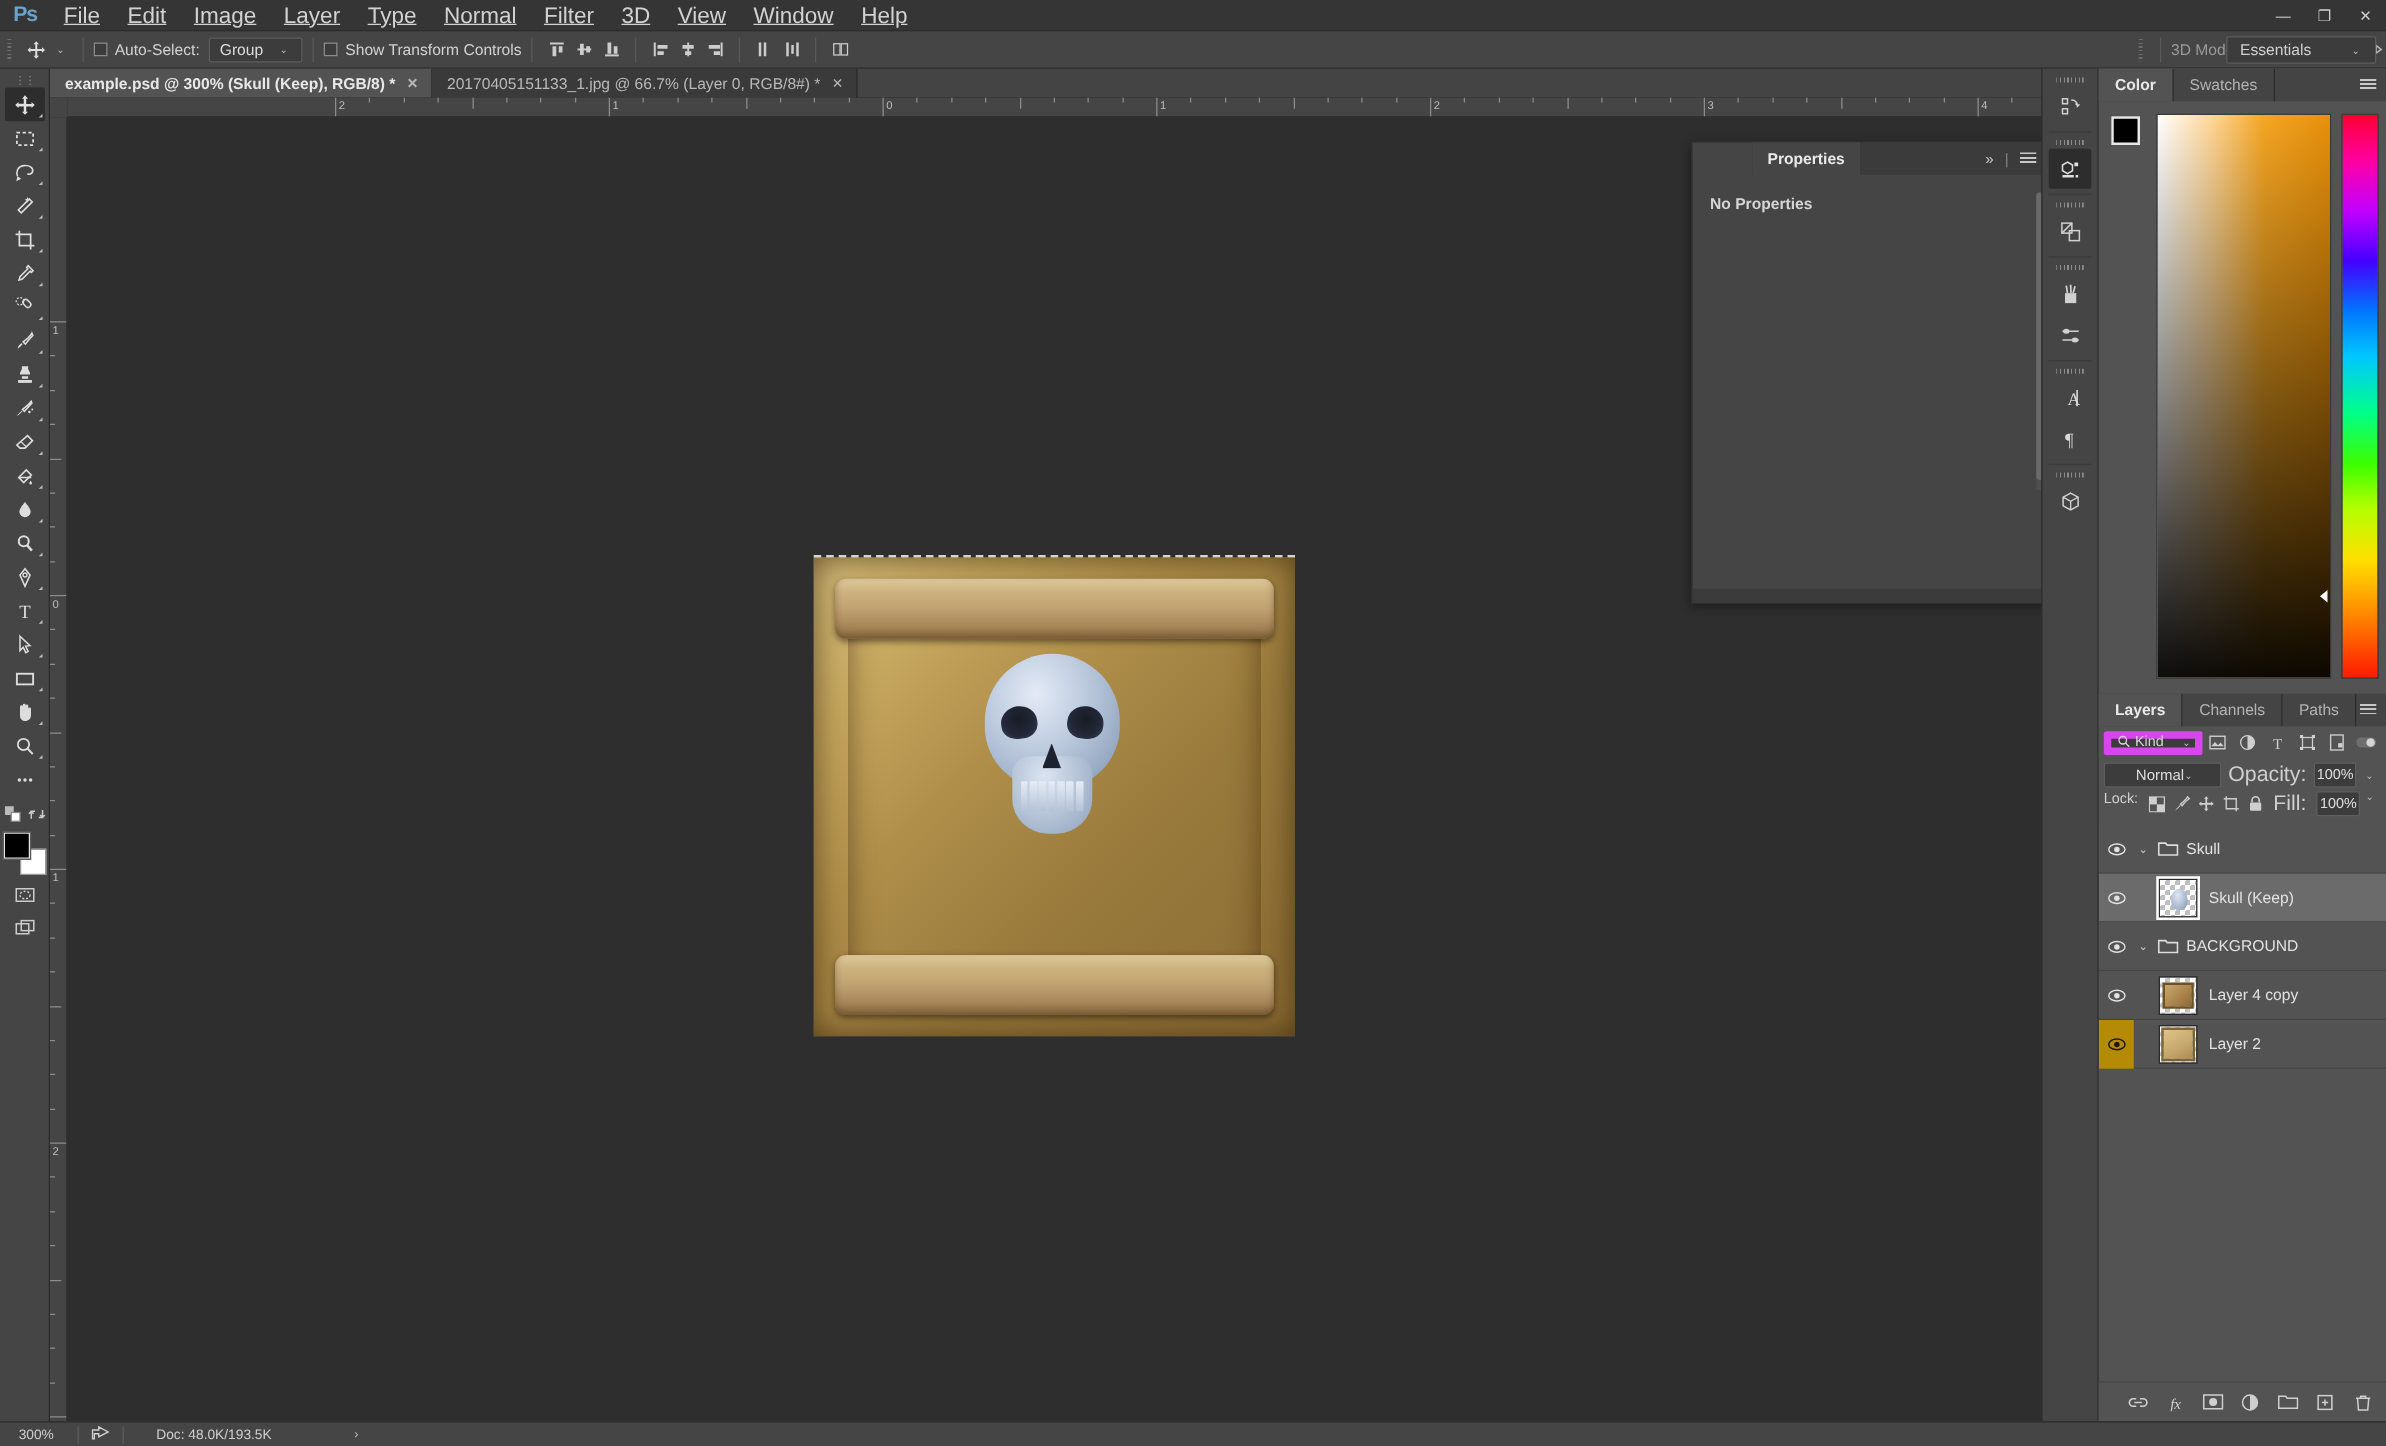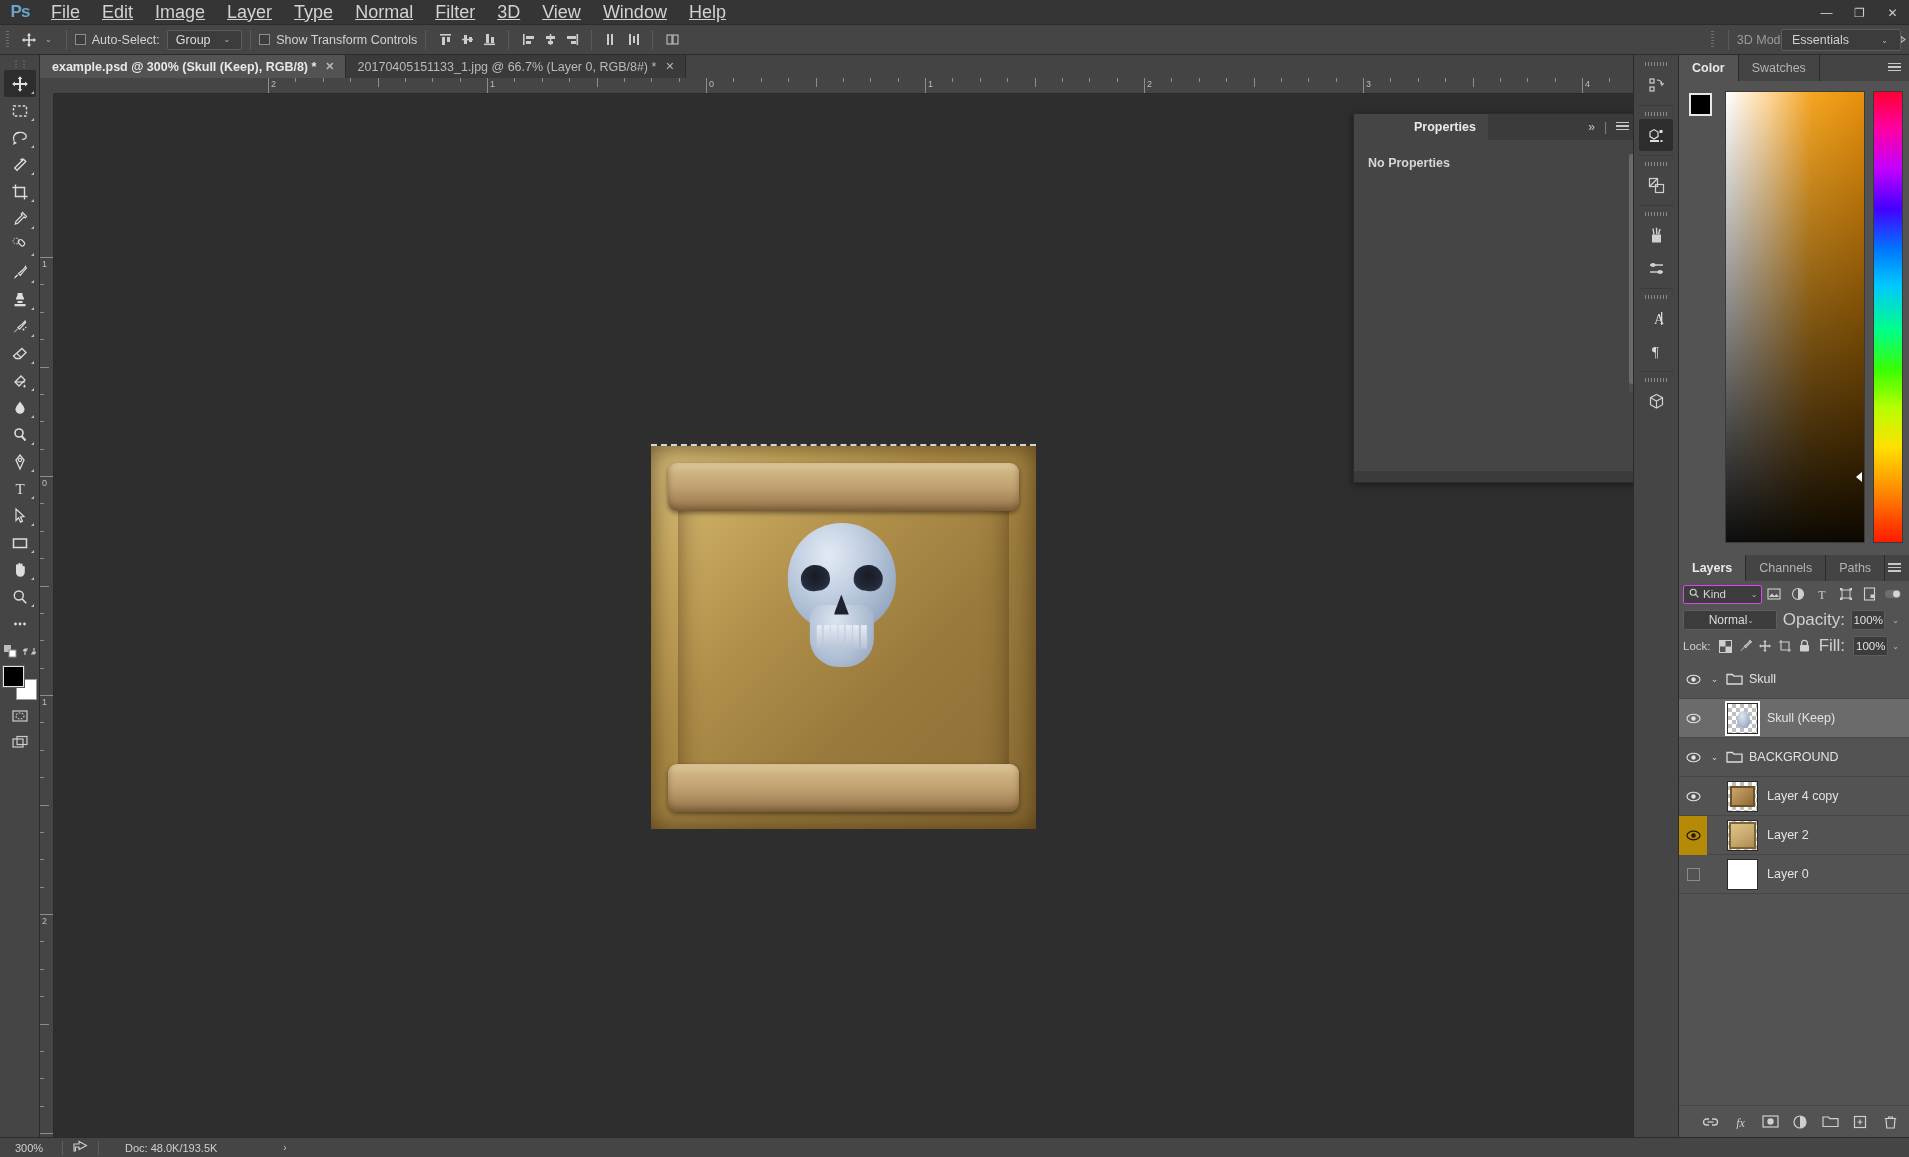--- a/index.html
+++ b/index.html
@@ -250,37 +250,37 @@
       #ffe000 79%, #ff9000 88%, #ff1a00 100%);
     border:1px solid #3a3a3a;
   }
 
   
   .layers-panel{ position:absolute;left:0;right:0;top:500px;bottom:0;background:#535353;}
   .filter-row{
     height:26px;display:flex;align-items:center;gap:0px;padding:0 4px;background:#535353;
   }
   .kind-box{
-    height:19px;width:80px;background:#3c3c3c;border:1px solid #d946ef;border-radius:2px;
+    height:19px;width:80px;background:#3c3c3c;border:6px solid #d946ef;border-radius:2px;
     display:flex;align-items:center;justify-content:space-between;padding:0 4px 0 5px;
     font-size:11.5px;color:#d4d4d4;
   }
   .filt-ico{ width:24px;height:22px;display:flex;align-items:center;justify-content:center;color:#cfcfcf;}
   .blend-row{
     height:26px;display:flex;align-items:center;gap:6px;padding:0 4px;
   }
   .blend-box{
     height:20px;width:118px;background:#3c3c3c;border:1px solid #5e5e5e;border-radius:2px;
     display:flex;align-items:center;justify-content:center;padding:0 4px 0 7px;
     font-size:12px;color:#ddd;
   }
   .op-label{ font-size:17px;color:#cfcfcf;}
   .op-val{ width:44px;height:20px;background:#3c3c3c;border:1px solid #5e5e5e;border-radius:2px;
            display:flex;align-items:center;justify-content:center;font-size:11.5px;color:#e0e0e0;}
-  .lock-row{ height:26px;display:flex;align-items:center;gap:3px;padding:0 4px;}
+  .lock-row{ height:26px;display:flex;gap:3px;padding:0 4px;}
   .lock-lbl{ font-size:11.5px;color:#cfcfcf;margin-right:4px;}
   .lock-ico{ width:21px;height:20px;display:flex;align-items:center;justify-content:center;color:#d0d0d0;}
 
   .layer-list{ position:absolute;left:0;right:0;top:105px;bottom:32px;overflow:hidden;}
   .layer-row{
     height:39px;display:flex;align-items:center;border-bottom:1px solid #464646;
     background:#535353; position:relative;
   }
   .layer-row.selected{ background:#6b6b6b; }
   .eye-cell{ width:28px;height:39px;display:flex;align-items:center;justify-content:center;}
@@ -1082,28 +1082,20 @@
               <ellipse cx="7.5" cy="5.5" rx="6.5" ry="4.3" fill="none" stroke="#1f1a05" stroke-width="1.2"></ellipse>
               <circle cx="7.5" cy="5.5" r="2.2" fill="#1f1a05"></circle>
             </svg>
         </div>
         <div class="chev-cell"></div>
         <span class="thumb frame2"></span>
         <span class="layer-name">Layer 2</span>
       </div>
 
 
-      <div class="layer-row">
-        <div class="eye-cell">
-          <span style="width:13px;height:13px;border:1px solid #8a8a8a;display:block;"></span>
-        </div>
-        <div class="chev-cell"></div>
-        <span class="thumb white"></span>
-        <span class="layer-name">Layer 0</span>
-      </div>
     </div>
 
     <div class="layer-foot">
       <span class="foot-ico">
         <svg width="17" height="12" viewBox="0 0 17 12">
             <path d="M7 3H4.5a3 3 0 000 6H7M10 3h2.5a3 3 0 010 6H10" fill="none" stroke="#cfcfcf" stroke-width="1.3"></path>
             <path d="M5.5 6h6" stroke="#cfcfcf" stroke-width="1.3"></path>
           </svg>
       </span>
       <span class="foot-ico">

